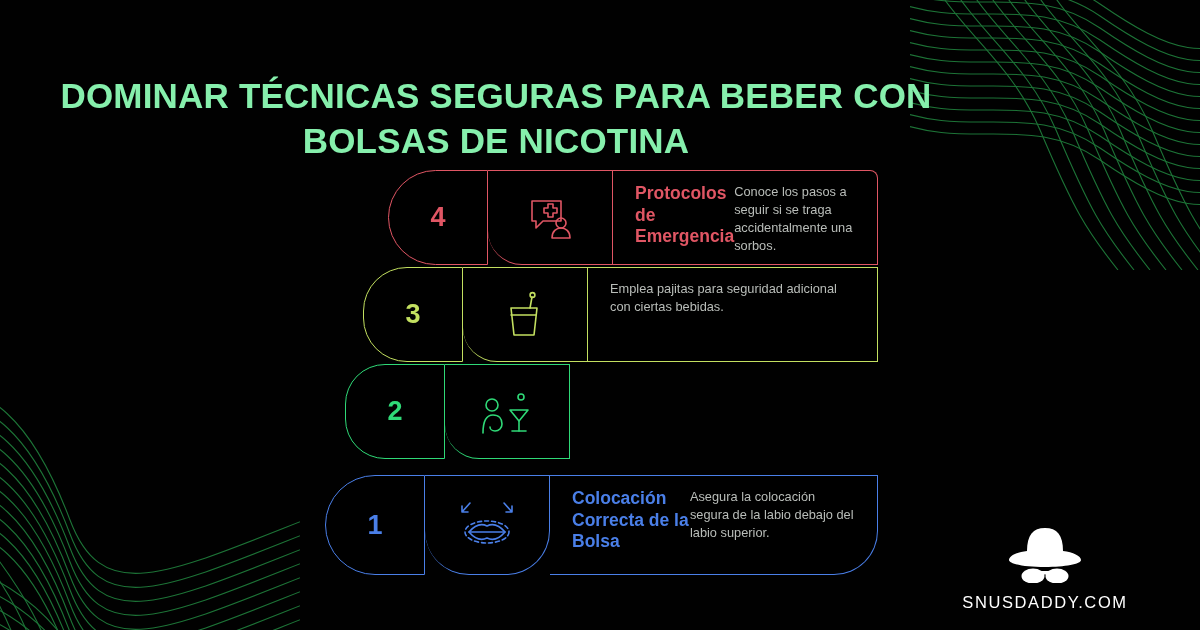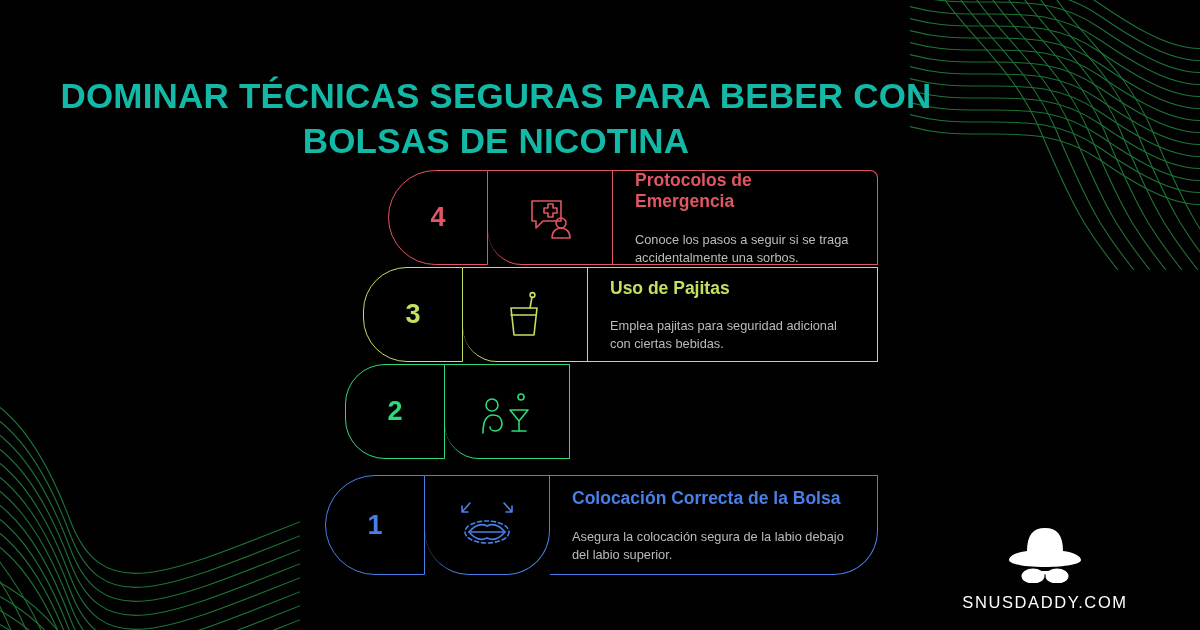--- a/index.html
+++ b/index.html
@@ -14,21 +14,21 @@
   
   .waves { position:absolute; pointer-events:none; }
   .waves svg { display:block; }
   #waves-top-right { top:-30px; right:-40px; width:330px; height:300px; }
   #waves-bottom-left { bottom:-30px; left:-60px; width:360px; height:300px; }
 
   
   #page-title {
     position:absolute; top:74px; left:0; width:992px;
     text-align:center;
-    color:#14b8a6;
+    color:#86efac;
     font-size:35px; font-weight:bold;
     letter-spacing:.2px; line-height:1.28;
     text-transform:uppercase;
   }
 
   
   #steps { position:absolute; left:0; top:170px; width:1200px; height:400px; }
 
   .step {
     position:absolute;
@@ -57,23 +57,22 @@
   }
   .icon-pod svg { display:block; }
 
   .text-pod {
     position:relative;
     flex:1;
     border:1.4px solid currentColor;
     border-left:none;
     background:#000;
     padding:12px 22px 10px 22px;
-    display:flex; flex-direction:column; justify-content:center;
+    display:flex; flex-direction:row; justify-content:center;
     z-index:1;
-    gap:12px;
   }
   .step-title {
     font-size:17.5px; font-weight:bold; color:currentColor;
     line-height:1.24; margin-bottom:6px;
   }
   .step-desc {
     font-size:12.8px; color:#b9bdb9; line-height:1.42;
     max-width:315px;
   }
 
@@ -202,21 +201,20 @@
       <span>
         <svg width="44" height="48" viewBox="0 0 44 48" fill="none" stroke="#c3e060" stroke-width="1.6" stroke-linecap="round" stroke-linejoin="round">
           <path d="M8 17 H34 L31 44 H11 Z"></path>
           <path d="M8 24 H33"></path>
           <path d="M27 17 L29 6"></path>
           <circle cx="29.5" cy="4" r="2.4"></circle>
         </svg>
       </span>
     </div>
     <div class="text-pod">
-      <div class="step-title">Uso de Pajitas</div>
       <div class="step-desc">Emplea pajitas para seguridad adicional con ciertas bebidas.</div>
     </div>
   </div>
 
   <div class="step" id="step-2">
     <div class="num-pod">
       <span>2</span>
     </div>
     <div class="icon-pod">
       <span>

